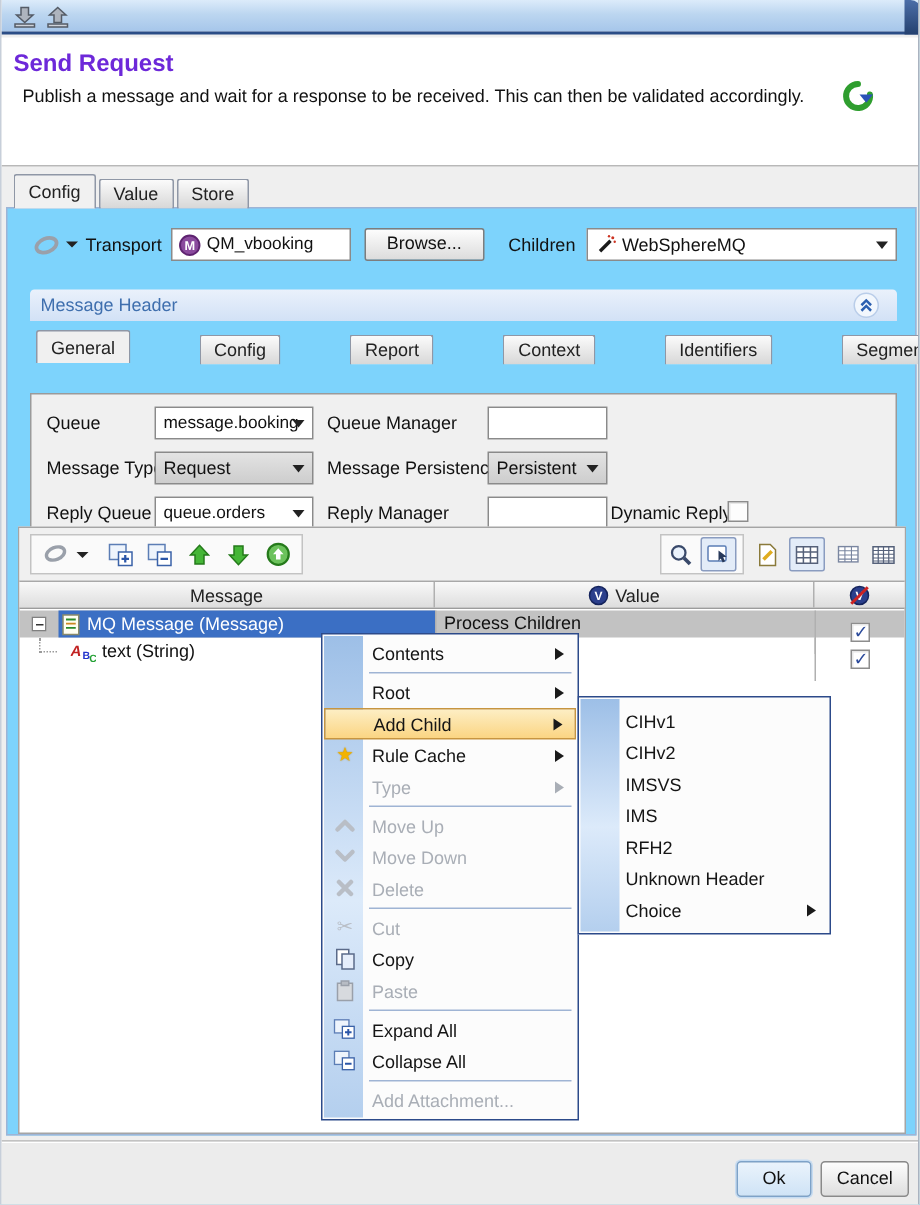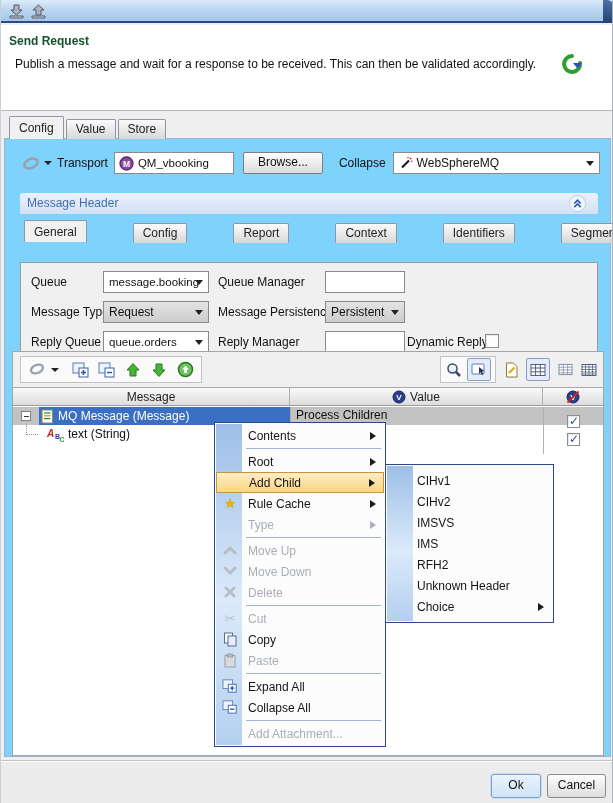--- a/index.html
+++ b/index.html
@@ -10,21 +10,21 @@
   
   .titlebar { position:absolute; left:0; top:0; width:613px; height:23px;
     background:linear-gradient(180deg,#dcebfa 0%,#bcd6f0 45%,#a6c6ea 100%);
     border-bottom:2px solid #2b4d86; }
   .tb-icon { position:absolute; top:3px; width:17px; height:17px; cursor:pointer; }
   .tb-icon.i1{ left:7px; } .tb-icon.i2{ left:29px; }
   .tb-cap { position:absolute; right:0; top:0; width:11px; height:23px; background:linear-gradient(180deg,#4c6ea8,#24416f); border-radius:0 7px 0 0; }
 
   
   .banner { position:absolute; left:0; top:25px; width:613px; height:86px; background:#ffffff; border-bottom:1px solid #b8b8b8; }
-  .banner-title { position:absolute; left:8px; top:9px; font-weight:bold; font-size:12px; color:#14532d; }
+  .banner-title { position:absolute; left:8px; top:9px; font-weight:bold; font-size:16px; color:#6d28d9; }
   .banner-desc { position:absolute; left:14px; top:31px; width:528px; line-height:17px; color:#111; }
   .banner-go { position:absolute; left:560px; top:28px; width:22px; height:22px; }
 
   
   .main-tabs { position:absolute; left:8px; top:116px; height:23px; display:flex; z-index:5; }
   .mh-tabs { position:absolute; left:4px; top:27px; height:22px; display:flex; z-index:5;gap:44px; }
   .tab { height:20px; margin-top:3px; margin-right:2px; padding:2px 9px 0 9px; background:linear-gradient(#fbfbfb,#d7d7d7);
     border:1px solid #8f97a6; border-bottom:none; border-radius:2px 2px 0 0; color:#222; cursor:pointer; white-space:nowrap; }
   .tab.active { height:23px; margin-top:0; padding-top:4px; background:#f1f1f1; z-index:6; }
   .mh-tabs .tab.active { height:22px; background:#f0f0f0; }
@@ -164,21 +164,21 @@
       </span>
       <span class="lbl">Transport</span>
       <span class="transport-box">
         <svg width="15" height="15" viewBox="0 0 15 15">
             <circle cx="7.5" cy="7.5" r="6.5" fill="#8a4a9d" stroke="#5e2370" stroke-width="1.3"></circle>
             <text x="7.5" y="10.8" font-size="8.5" font-weight="bold" fill="#fff" text-anchor="middle" font-family="Liberation Sans, sans-serif">M</text>
           </svg>
         <span style="font-size:11.5px;">QM_vbooking</span>
       </span>
       <span class="btn browse">Browse...</span>
-      <span class="lbl fmt-lbl">Collapse</span>
+      <span class="lbl fmt-lbl">Children</span>
       <span class="combo fmt-combo">
         <svg width="14" height="14" viewBox="0 0 14 14">
             <line x1="3" y1="11.5" x2="10" y2="4.5" stroke="#1a1a1a" stroke-width="2.2"></line>
             <circle cx="11.5" cy="2.5" r="1" fill="#cc3322"></circle>
             <circle cx="12.8" cy="5.2" r=".8" fill="#cc3322"></circle>
             <circle cx="9" cy="1.5" r=".8" fill="#cc3322"></circle>
           </svg>
         <span>WebSphereMQ</span>
         <span class="combo-arrow"></span>
       </span>

